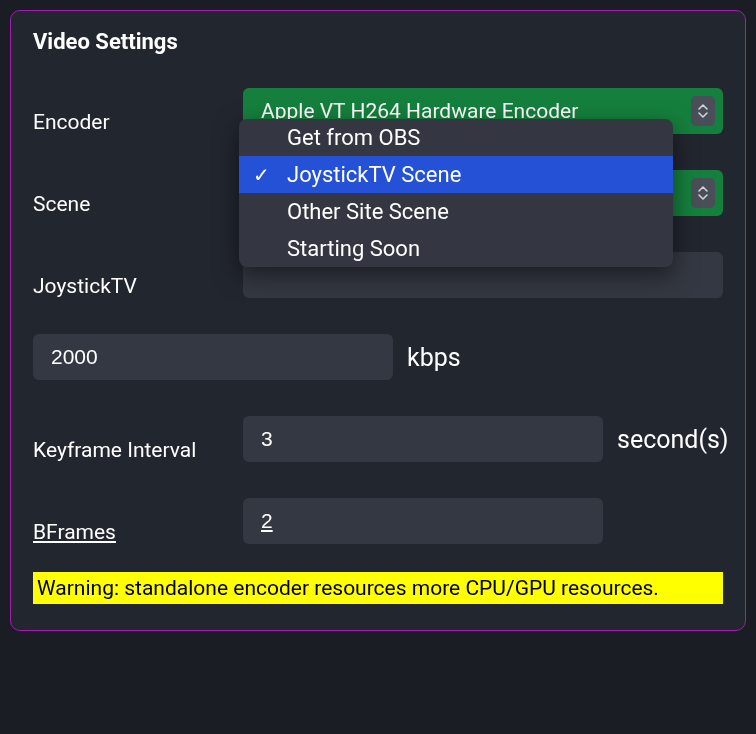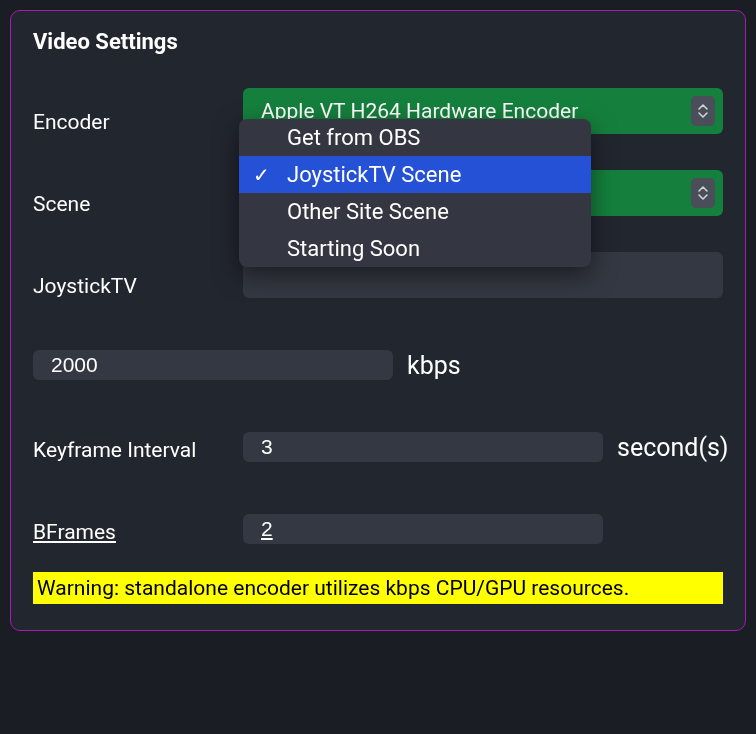--- a/index.html
+++ b/index.html
@@ -64,21 +64,21 @@
     .input-wrap {
       display: flex;
       align-items: center;
       flex: 1;
       gap: 14px;
     }
     .text-input {
       background: #343842;
       border: none;
       border-radius: 6px;
-      height: 30px;
+      height: 46px;
       width: 360px;
       padding: 0 18px;
       font-size: 21px;
       color: #ffffff;
     }
     .unit {
       font-size: 25px;
     }
     .warning-banner {
       background: #ffff00;
@@ -86,21 +86,21 @@
       font-size: 21px;
       line-height: 1.35;
       padding: 2px 4px;
       margin-top: 2px;
     }
     
     .dropdown {
       position: absolute;
       left: 228px;
       top: 108px;
-      width: 352px;
+      width: 434px;
       background: #343741;
       border-radius: 8px;
       box-shadow: 0 8px 24px rgba(0,0,0,0.5);
       overflow: hidden;
       z-index: 10;
     }
     .dropdown-item {
       padding: 6px 14px 6px 48px;
       font-size: 22px;
       position: relative;
@@ -179,21 +179,21 @@
     </div>
   </div>
 
   <div class="row" style="margin-bottom:28px;text-decoration:underline;">
     <div class="row-label">BFrames</div>
     <div class="input-wrap">
       <input class="text-input" value="2" style="">
     </div>
   </div>
 
-  <div class="warning-banner">Warning: standalone encoder utilizes kbps CPU/GPU resources.</div>
+  <div class="warning-banner">Warning: standalone encoder resources more CPU/GPU resources.</div>
 
   <div class="dropdown">
     <div class="dropdown-item">
       <span>Get from OBS</span>
     </div>
     <div class="dropdown-item selected">
       <span class="check">✓</span>
       <span>JoystickTV Scene</span>
     </div>
     <div class="dropdown-item">

